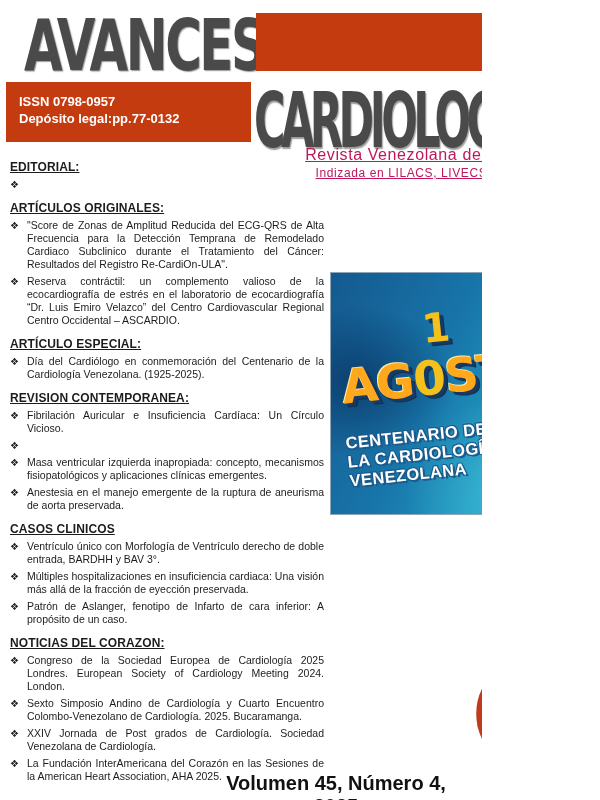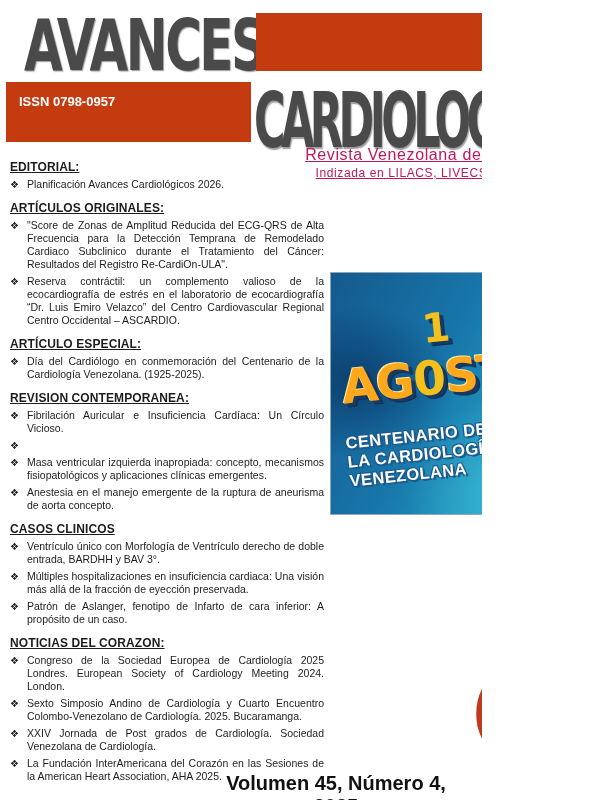--- a/index.html
+++ b/index.html
@@ -91,35 +91,35 @@
 </head>
 <body>
 
 <div class="page">
 
   <div class="title-avances">AVANCES</div>
   <div class="redbar-top"></div>
 
   <div class="redbar-issn">
     <div>ISSN 0798-0957</div>
+    <div>Depósito legal:pp.77-0132</div>
   </div>
   <div class="title-cardio">CARDIOLOGICOS</div>
 
   <div class="subtitle">
     <div class="s1">Revista Venezolana de Cardiología</div>
     <div class="s2">Indizada en LILACS, LIVECS y LATINDEX</div>
   </div>
 
   <div class="toc">
 
     <div class="toc-section">
       <div class="toc-heading">EDITORIAL:</div>
       <div class="toc-item">
         <span class="bullet">❖</span>
-        <span class="item-text">Planificación Avances Cardiológicos 2026.</span>
       </div>
     </div>
 
     <div class="toc-section">
       <div class="toc-heading">ARTÍCULOS ORIGINALES:</div>
       <div class="toc-item">
         <span class="bullet">❖</span>
         <span class="item-text">"Score de Zonas de Amplitud Reducida del ECG-QRS de Alta Frecuencia para la Detección Temprana de Remodelado Cardiaco Subclinico durante el Tratamiento del Cáncer: Resultados del Registro Re-CardiOn-ULA".</span>
       </div>
       <div class="toc-item">
@@ -144,21 +144,21 @@
       </div>
       <div class="toc-item">
         <span class="bullet">❖</span>
       </div>
       <div class="toc-item">
         <span class="bullet">❖</span>
         <span class="item-text">Masa ventricular izquierda inapropiada: concepto, mecanismos fisiopatológicos y aplicaciones clínicas emergentes.</span>
       </div>
       <div class="toc-item">
         <span class="bullet">❖</span>
-        <span class="item-text">Anestesia en el manejo emergente de la ruptura de aneurisma de aorta concepto.</span>
+        <span class="item-text">Anestesia en el manejo emergente de la ruptura de aneurisma de aorta preservada.</span>
       </div>
     </div>
 
     <div class="toc-section">
       <div class="toc-heading">CASOS CLINICOS</div>
       <div class="toc-item">
         <span class="bullet">❖</span>
         <span class="item-text">Ventrículo único con Morfología de Ventrículo derecho de doble entrada, BARDHH y BAV 3°.</span>
       </div>
       <div class="toc-item">

